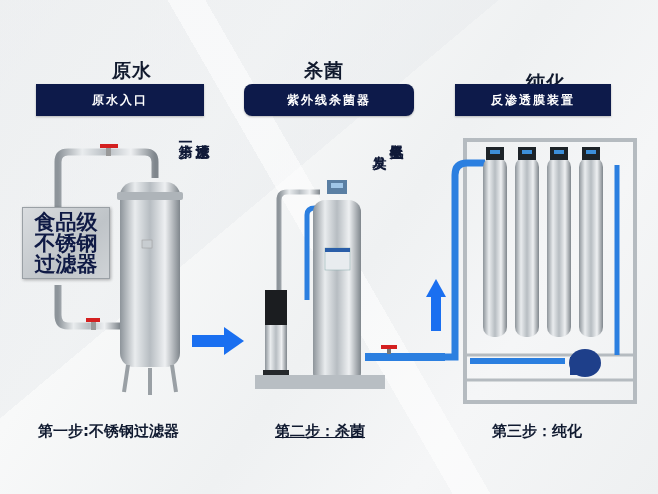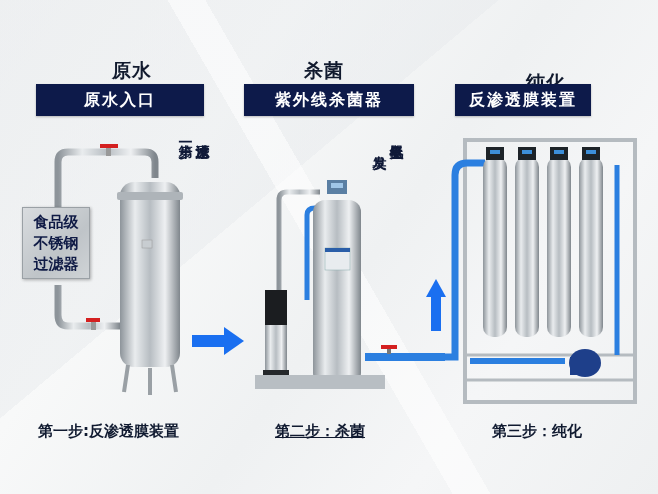--- a/index.html
+++ b/index.html
@@ -24,21 +24,21 @@
       color: #111a2e;
       text-align: right;
       letter-spacing: 1px;
     }
     .stage-box {
       position: absolute;
       top: 84px;
       height: 32px;
       background: #0d1a4a;
       color: #ffffff;
-      font-size: 16px;
+      font-size: 12px;
       font-weight: bold;
       display: flex; align-items: center; justify-content: center;
       letter-spacing: 2px;
       box-shadow: 0 1px 2px rgba(0,0,0,0.25);
     }
     .vert-label {
       position: absolute;
       color: #101a38;
       font-size: 14px;
       font-weight: bold;
@@ -52,40 +52,40 @@
       top: 422px;
       font-size: 15px;
       font-weight: bold;
       color: #101a30;
       white-space: nowrap;
     }
     .equip { position: absolute; }
     .arrow { position: absolute; }
     .sign {
       position: absolute;
-      left: 22px; top: 207px; width: 68px; height: 72px;
+      left: 22px; top: 207px; width: 88px; height: 72px;
       background: linear-gradient(135deg, #d9dcdf, #bfc4c8 60%, #cfd3d6);
       border: 1px solid #9aa0a5;
       box-shadow: 1px 1px 3px rgba(0,0,0,0.3);
       display: flex; flex-direction: column; align-items: center; justify-content: center;
-      font-size: 15px; font-weight: bold; color: #0f1a45; line-height: 21px;
+      font-size: 21px; font-weight: bold; color: #0f1a45; line-height: 21px;
     }
   </style>
 </head>
 <body>
 
 <div class="bg-facet"></div>
 
 <div class="stage-title" style="left:92px; width:60px;">原水</div>
 <div class="stage-title" style="left:284px; width:60px;">杀菌</div>
 <div class="stage-title" style="left:506px; width:60px;margin-top:12px;">纯化</div>
 
 <div class="stage-box" style="left:36px; width:168px;">原水入口</div>
-<div class="stage-box" style="left:244px; width:170px;">紫外线杀菌器</div>
-<div class="stage-box" style="left:455px; width:136px;">反渗透膜装置</div>
+<div class="stage-box" style="left:244px; width:170px;border-radius:8px;">紫外线杀菌器</div>
+<div class="stage-box" style="left:455px; width:156px;">反渗透膜装置</div>
 
 <div class="vert-label" style="left:194px; top:134px;">原水过滤</div>
 <div class="vert-label" style="left:177px; top:134px;">第一步</div>
 <div class="vert-label" style="left:388px; top:134px;">臭氧生器</div>
 <div class="vert-label" style="left:371px; top:145px;">臭发</div>
 
 <svg class="equip" style="left:20px; top:140px;" width="180" height="260" viewBox="0 0 180 260">
   <defs>
     <linearGradient id="steel" x1="0" x2="1" y1="0" y2="0">
       <stop offset="0" stop-color="#8d949a"></stop>
@@ -183,15 +183,15 @@
     <rect x="45" y="15" width="10" height="4"></rect>
     <rect x="77" y="15" width="10" height="4"></rect>
     <rect x="109" y="15" width="10" height="4"></rect>
     <rect x="141" y="15" width="10" height="4"></rect>
   </g>
 
   <ellipse cx="140" cy="228" rx="16" ry="14" fill="#1e3f8a"></ellipse>
   <rect x="125" y="222" width="22" height="18" fill="#1e3f8a"></rect>
 </svg>
 
-<div class="step-label" style="left:38px;">第一步:反渗透膜装置</div>
+<div class="step-label" style="left:38px;">第一步:不锈钢过滤器</div>
 <div class="step-label" style="left:275px;text-decoration:underline;">第二步：杀菌</div>
 <div class="step-label" style="left:492px;">第三步：纯化</div>
 
 </body></html>

